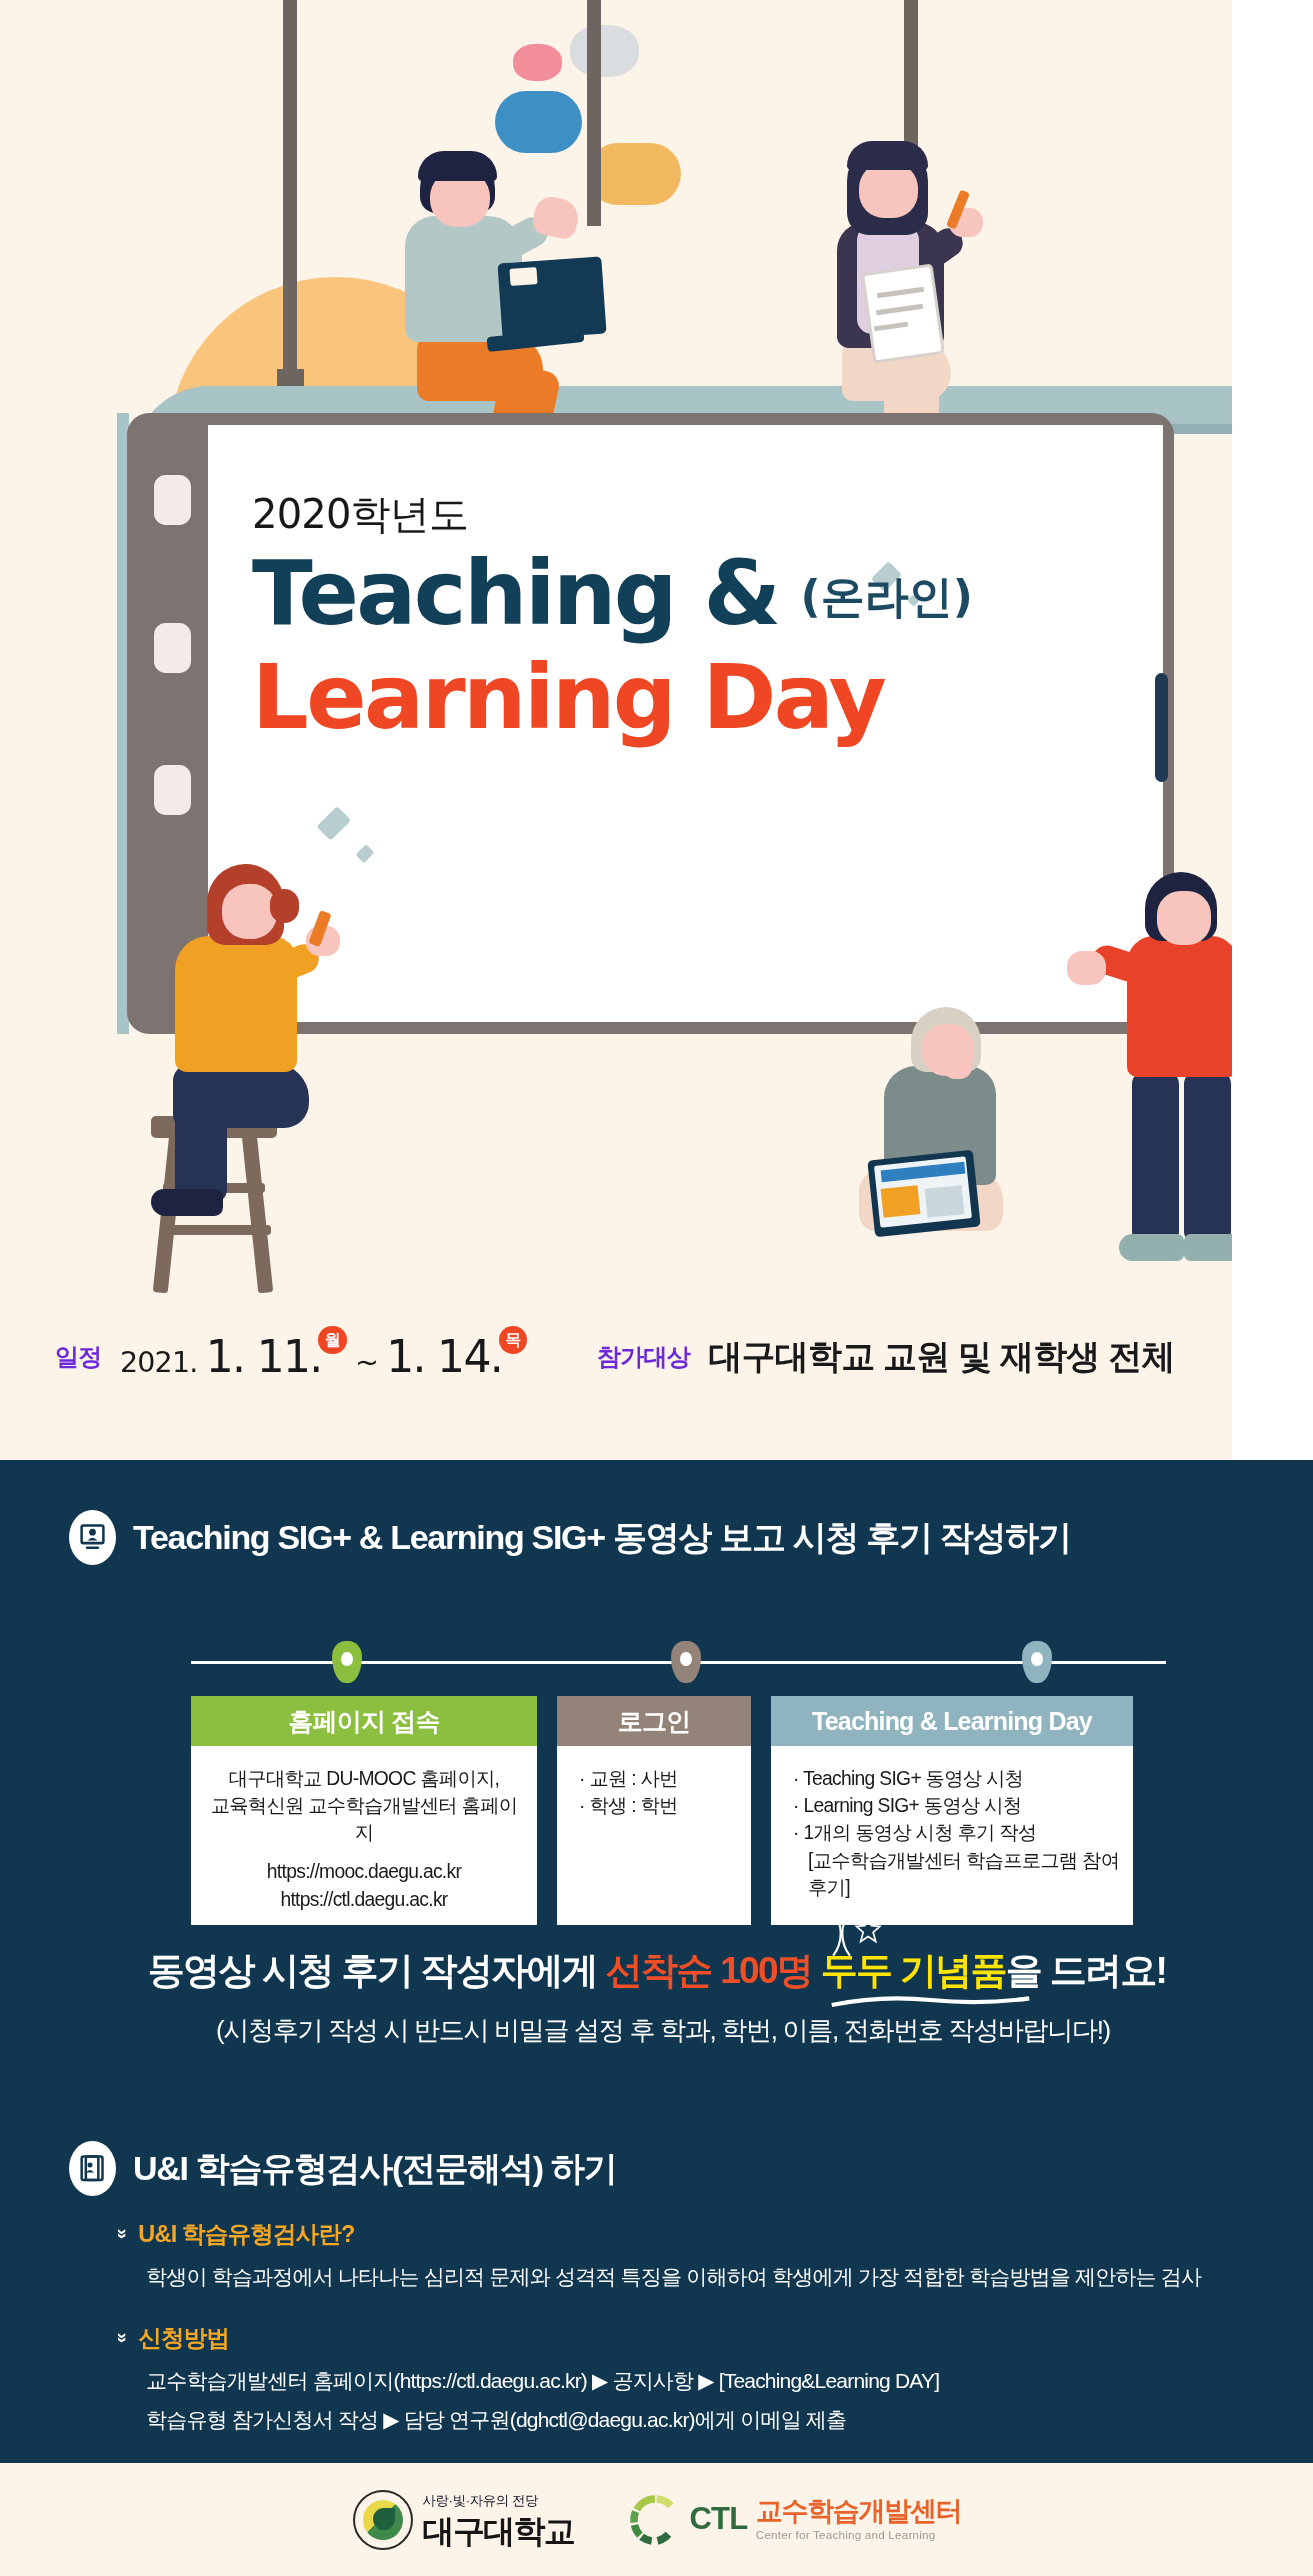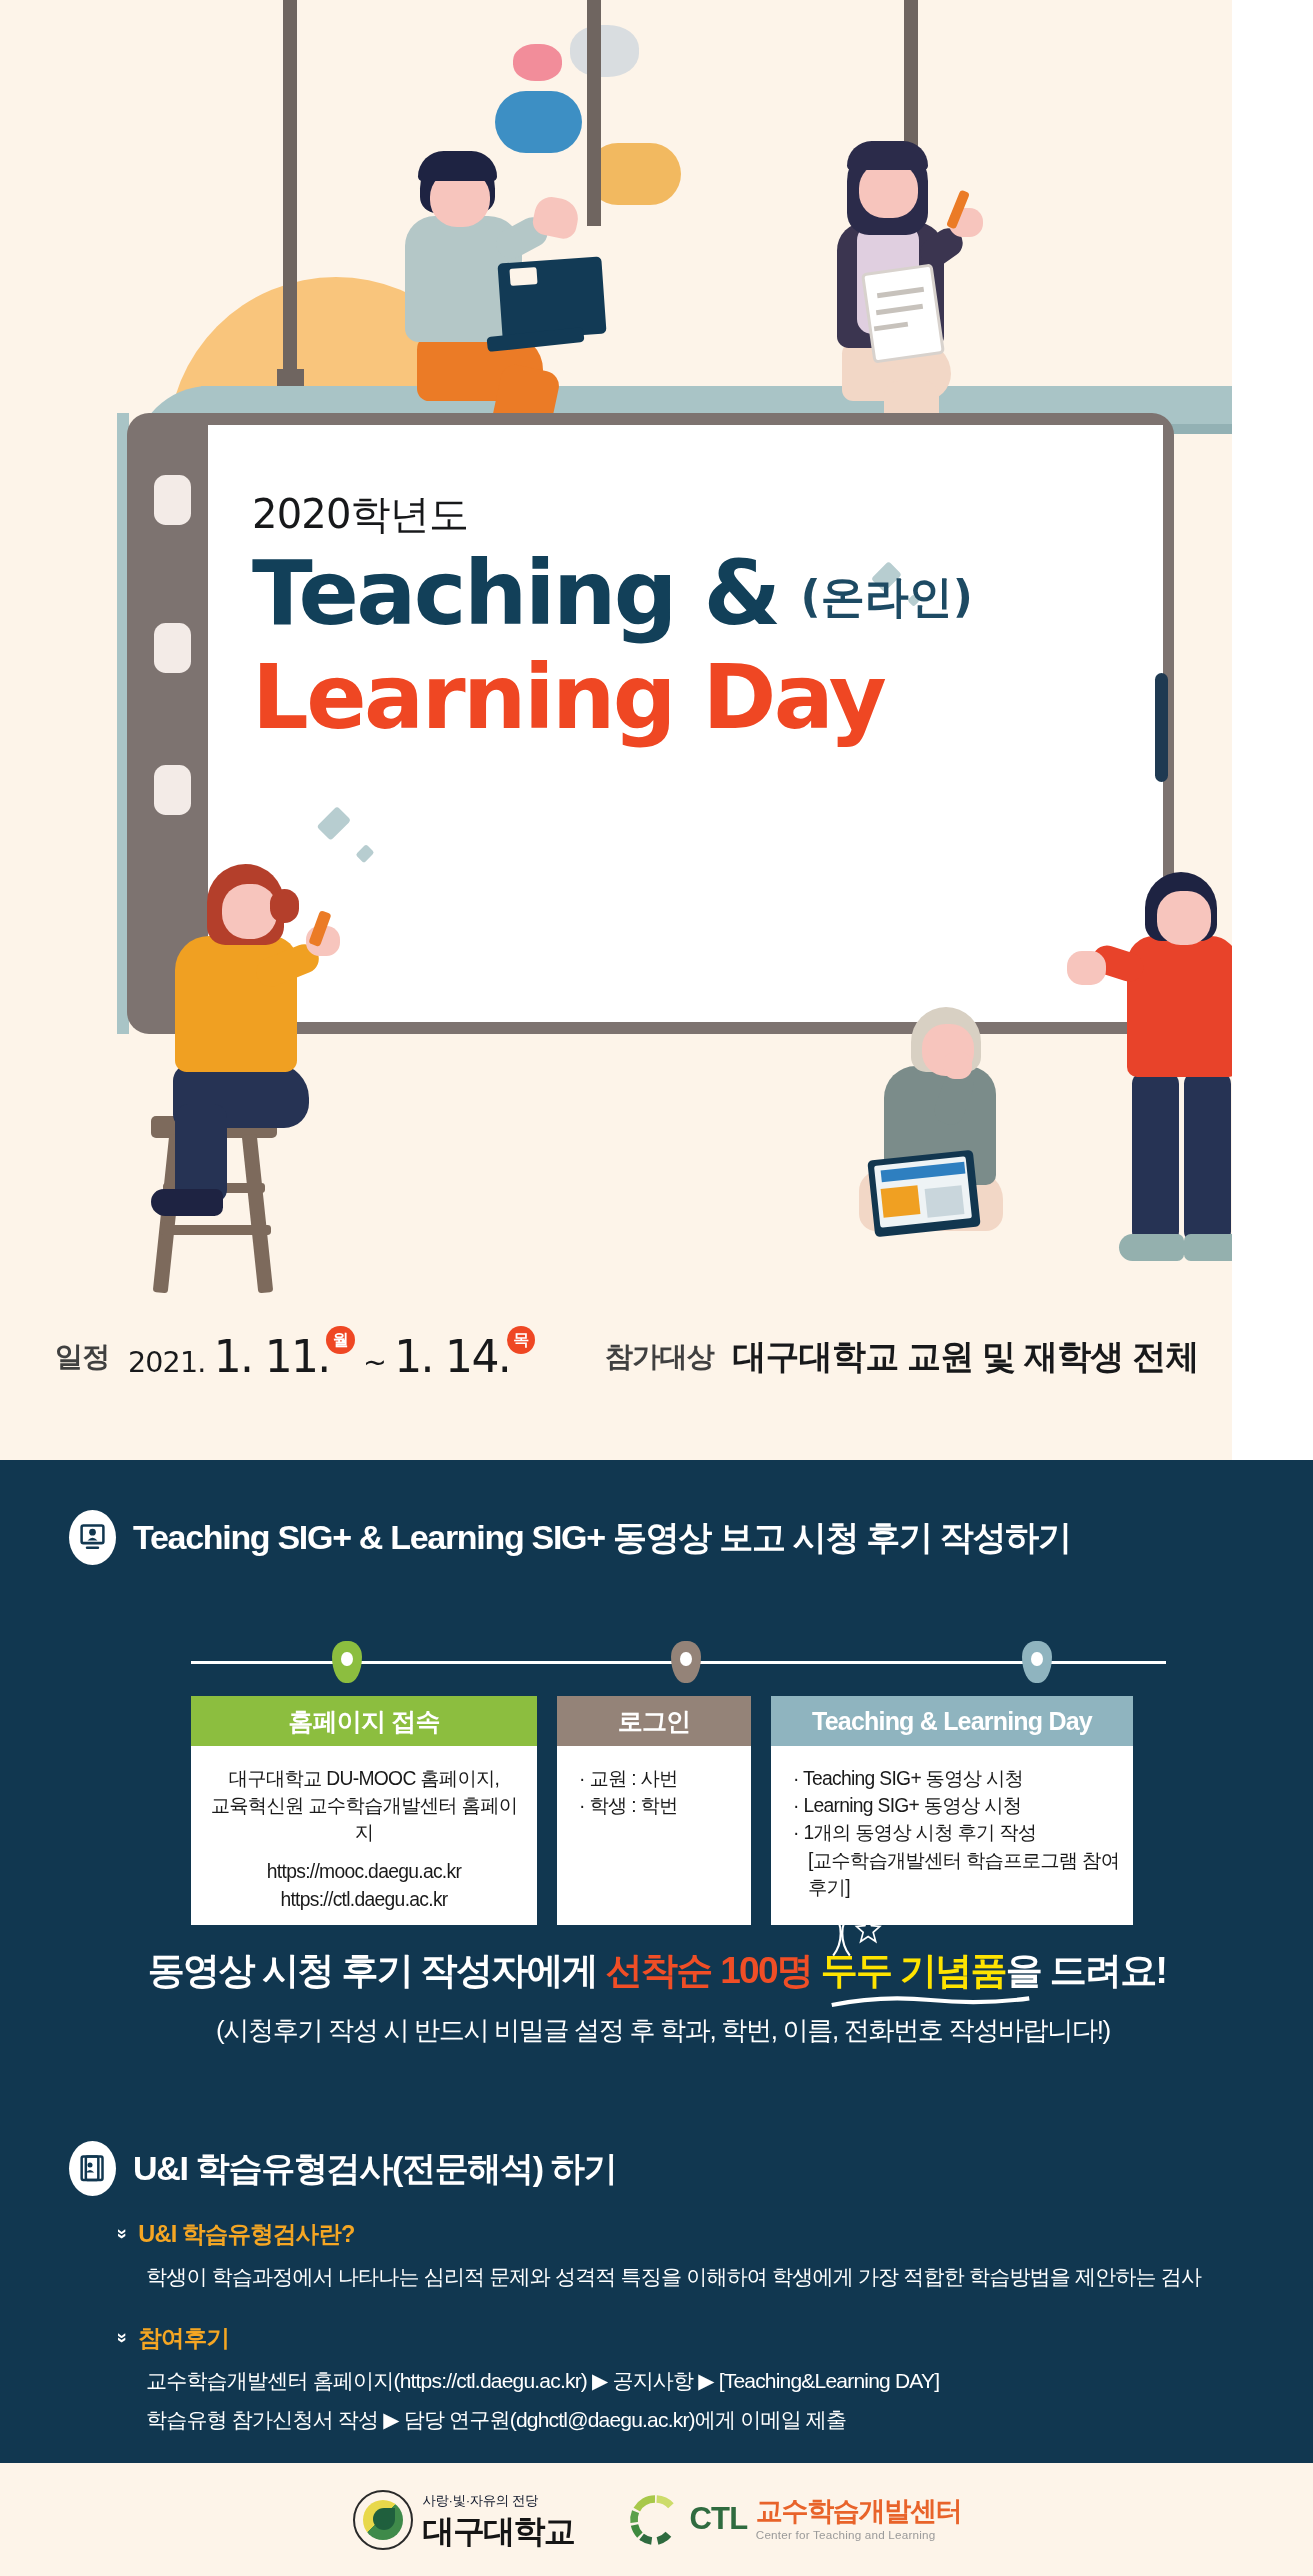--- a/index.html
+++ b/index.html
@@ -258,23 +258,23 @@
 
   
   .info-strip {
     position: absolute;
     left: 0; top: 1302px;
     width: 1314px; height: 109px;
     display: flex;
     align-items: center;
   }
   .info-label {
-    font-size: 28px;
-    font-weight: bold;
-    color: #404040;
+    font-size: 24px;
+    font-weight: bold;
+    color: #6d28d9;
     letter-spacing: -0.8px;
   }
   .info-date {
     font-family: "DejaVu Sans", sans-serif;
     font-size: 28.5px;
     color: #18191b;
     letter-spacing: -0.8px;
   }
   .info-date .big {
     font-size: 44px;
@@ -752,21 +752,21 @@
       <div class="ui-bullet">
         <span class="ui-arrow">»</span>
         <span class="ui-sub-title">U&amp;I 학습유형검사란?</span>
       </div>
       <div class="ui-desc">학생이 학습과정에서 나타나는 심리적 문제와 성격적 특징을 이해하여 학생에게 가장 적합한 학습방법을 제안하는 검사</div>
     </div>
 
     <div class="ui-row" style="margin-top:28.5px;">
       <div class="ui-bullet">
         <span class="ui-arrow">»</span>
-        <span class="ui-sub-title">참여후기</span>
+        <span class="ui-sub-title">신청방법</span>
       </div>
       <div class="ui-desc">교수학습개발센터 홈페이지(https://ctl.daegu.ac.kr)  ▶  공지사항  ▶  [Teaching&amp;Learning DAY]</div>
       <div class="ui-desc" style="margin-top:5px;">학습유형 참가신청서 작성  ▶  담당 연구원(dghctl@daegu.ac.kr)에게 이메일 제출</div>
     </div>
   </div>
 
   <div class="footer">
     <div class="logo-du">
       <div class="du-emblem">
         <div class="du-emblem-inner"></div>

